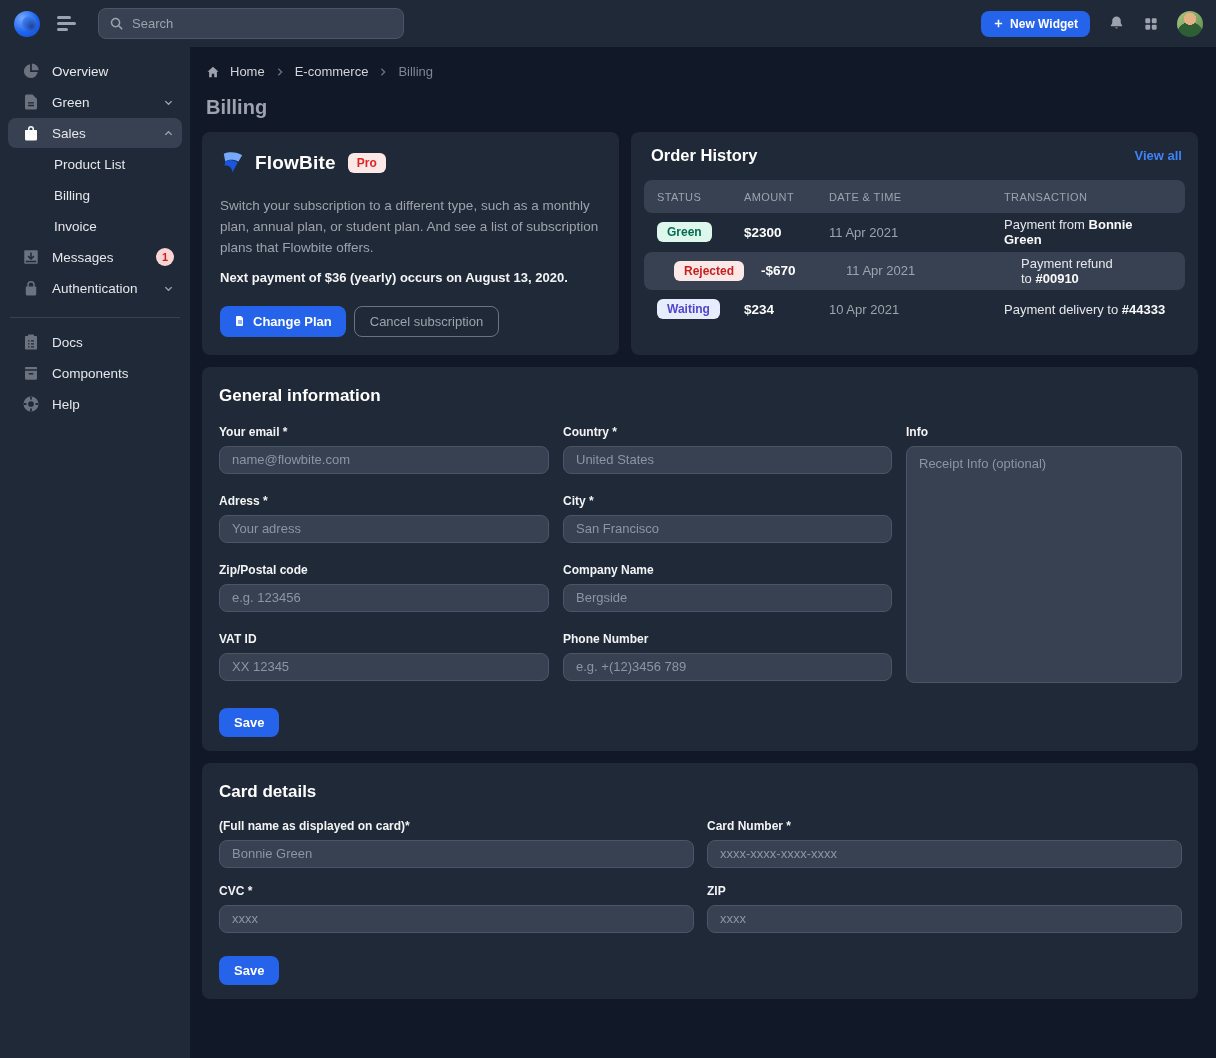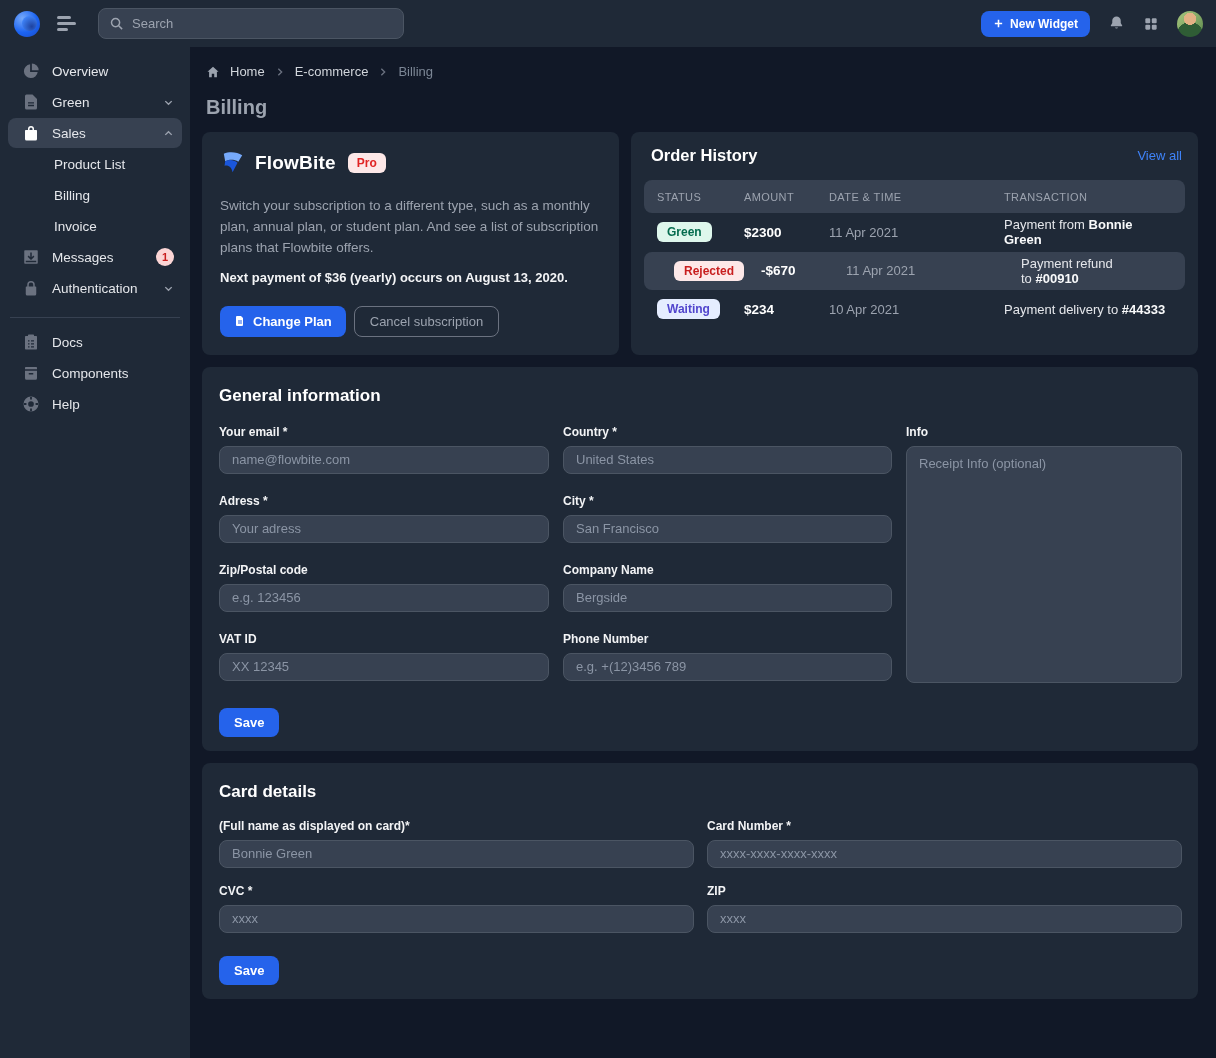--- a/index.html
+++ b/index.html
@@ -72,21 +72,21 @@
   .sub-desc { color:#9ca3af; font-size:13.5px; line-height:1.55; margin-top:20px; }
   .sub-next { color:#f3f4f6; font-size:13px; font-weight:700; margin-top:11px; }
   .sub-actions { display:flex; gap:8px; margin-top:21px; }
   .btn-primary { background:#2563eb; color:#fff; font-size:13px; font-weight:600; height:31px;
     padding:0 14px; display:flex; align-items:center; gap:7px; }
   .btn-outline { background:transparent; color:#9ca3af; font-size:13px; border:1px solid #6b7280;
     border-radius:8px; height:31px; padding:0 15px; cursor:pointer; font-family:inherit; }
   
   .order-head { display:flex; align-items:center; justify-content:space-between; padding:0 3px 0 7px; }
   .card-title { font-size:16.5px; font-weight:700; color:#fff; }
-  .view-all { color:#3f83f8; font-size:13px; font-weight:400; text-decoration:none; cursor:pointer; }
+  .view-all { color:#3f83f8; font-size:13px; font-weight:700; text-decoration:none; cursor:pointer; }
   .otable { margin-top:15px; }
   .orow { display:grid; grid-template-columns:87px 85px 175px 1fr; align-items:center; padding:0 13px; }
   .orow.head { background:#374151; border-radius:8px; height:33px; color:#9ca3af; font-size:11px;
     letter-spacing:.4px; font-weight:500; }
   .orow.body { height:38.5px; }
   .orow.striped { background:#374151; border-radius:8px;padding-left:30px; }
   .st-badge { display:inline-block; font-size:12px; font-weight:600; border-radius:6px; padding:3px 10px; }
   .st-green { background:#def7ec; color:#046c4e; }
   .st-red { background:#fde8e8; color:#c81e1e; }
   .st-purple { background:#e5edff; color:#5145cd; }

